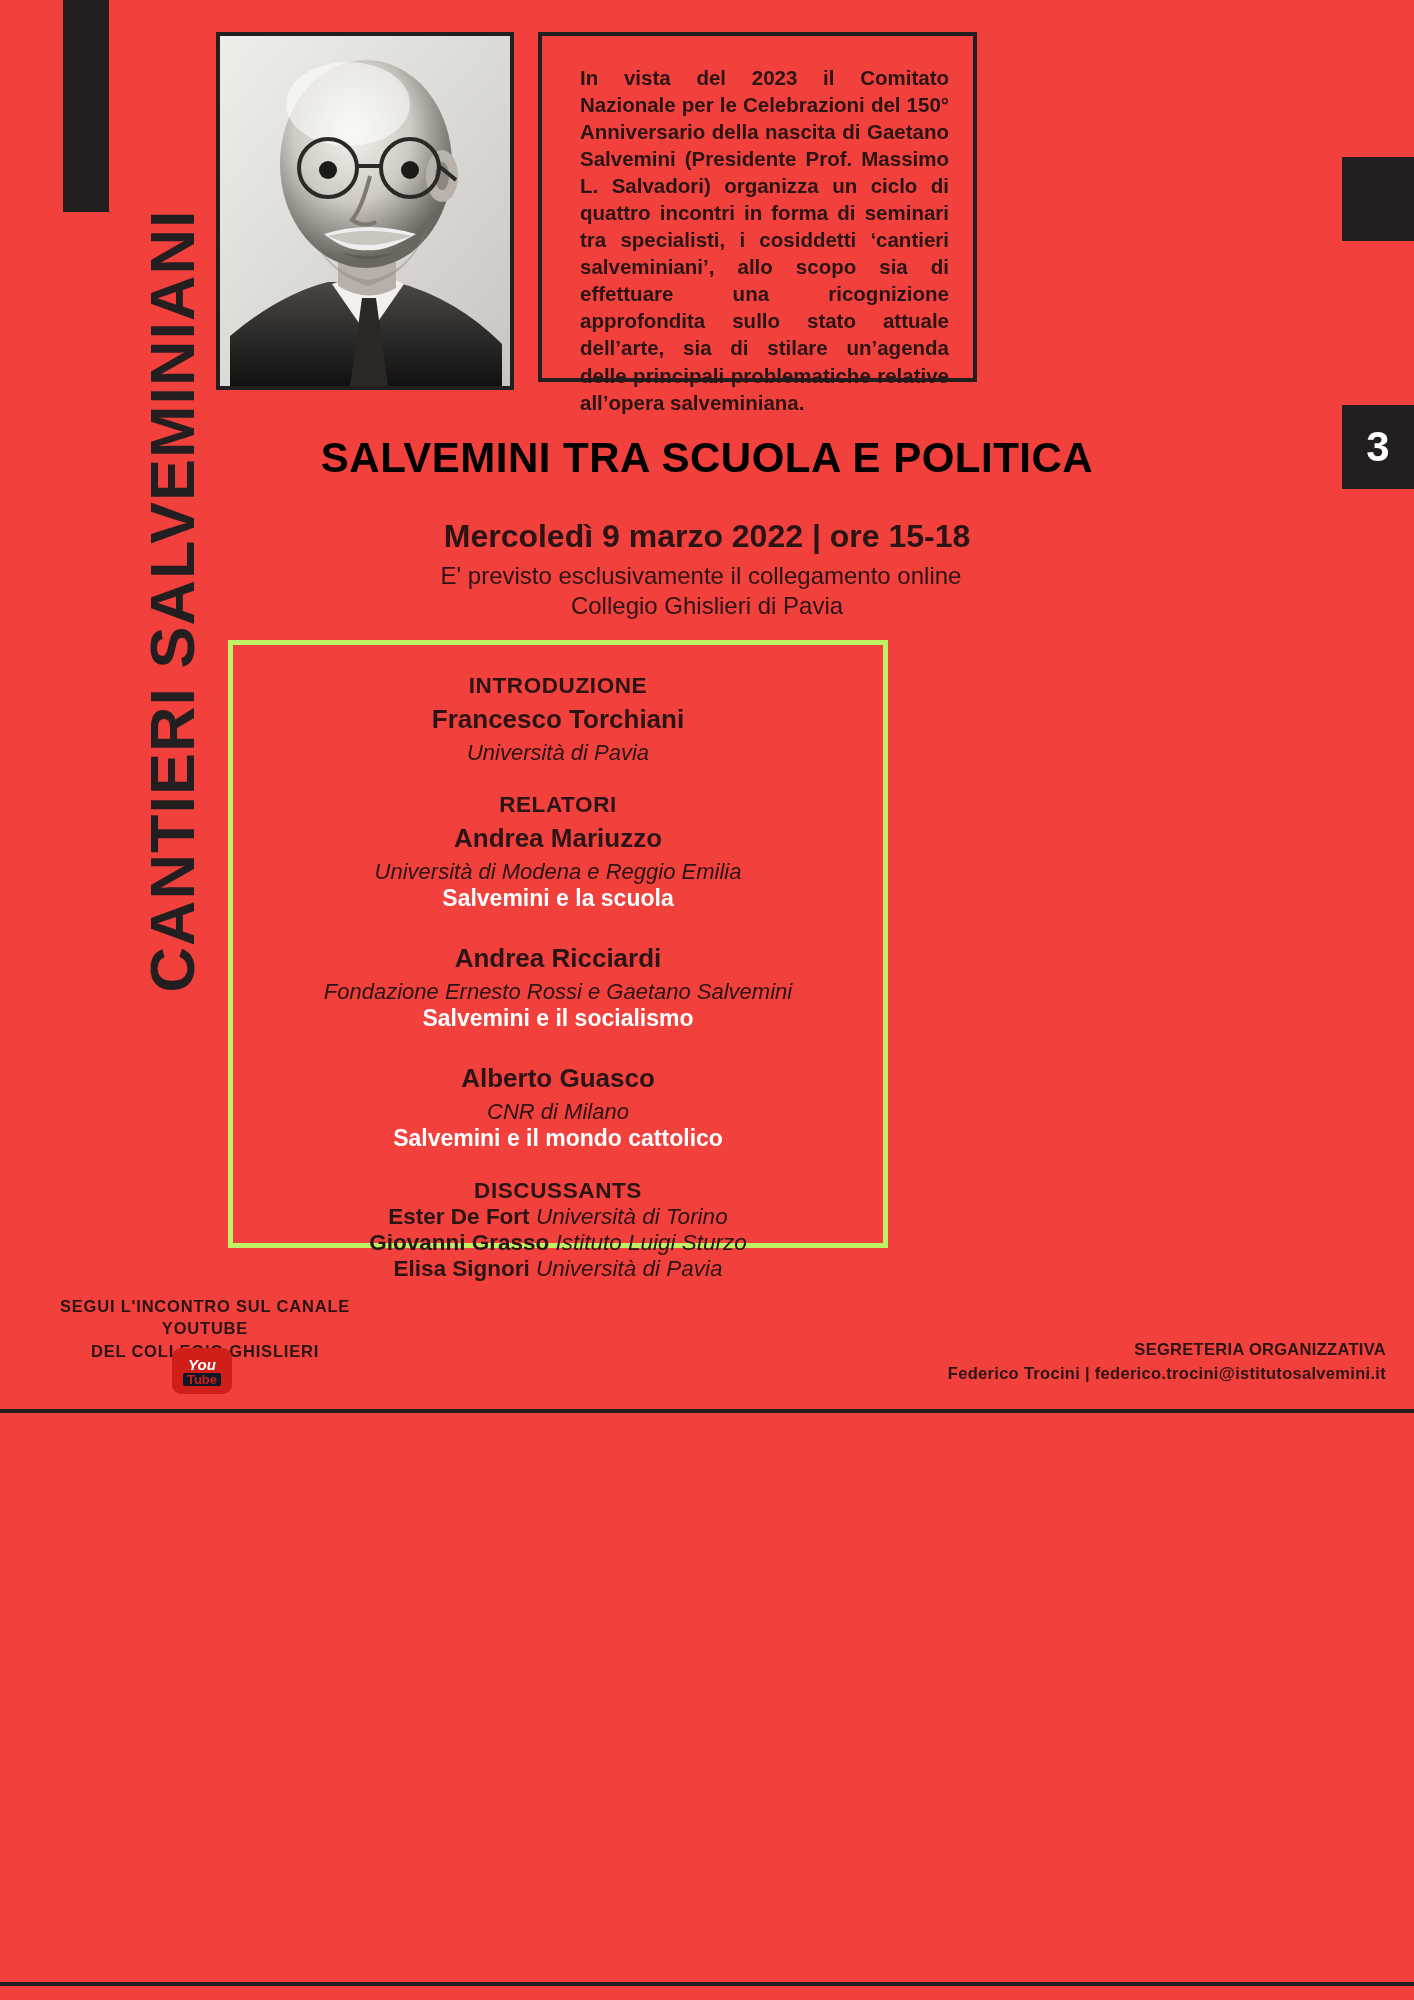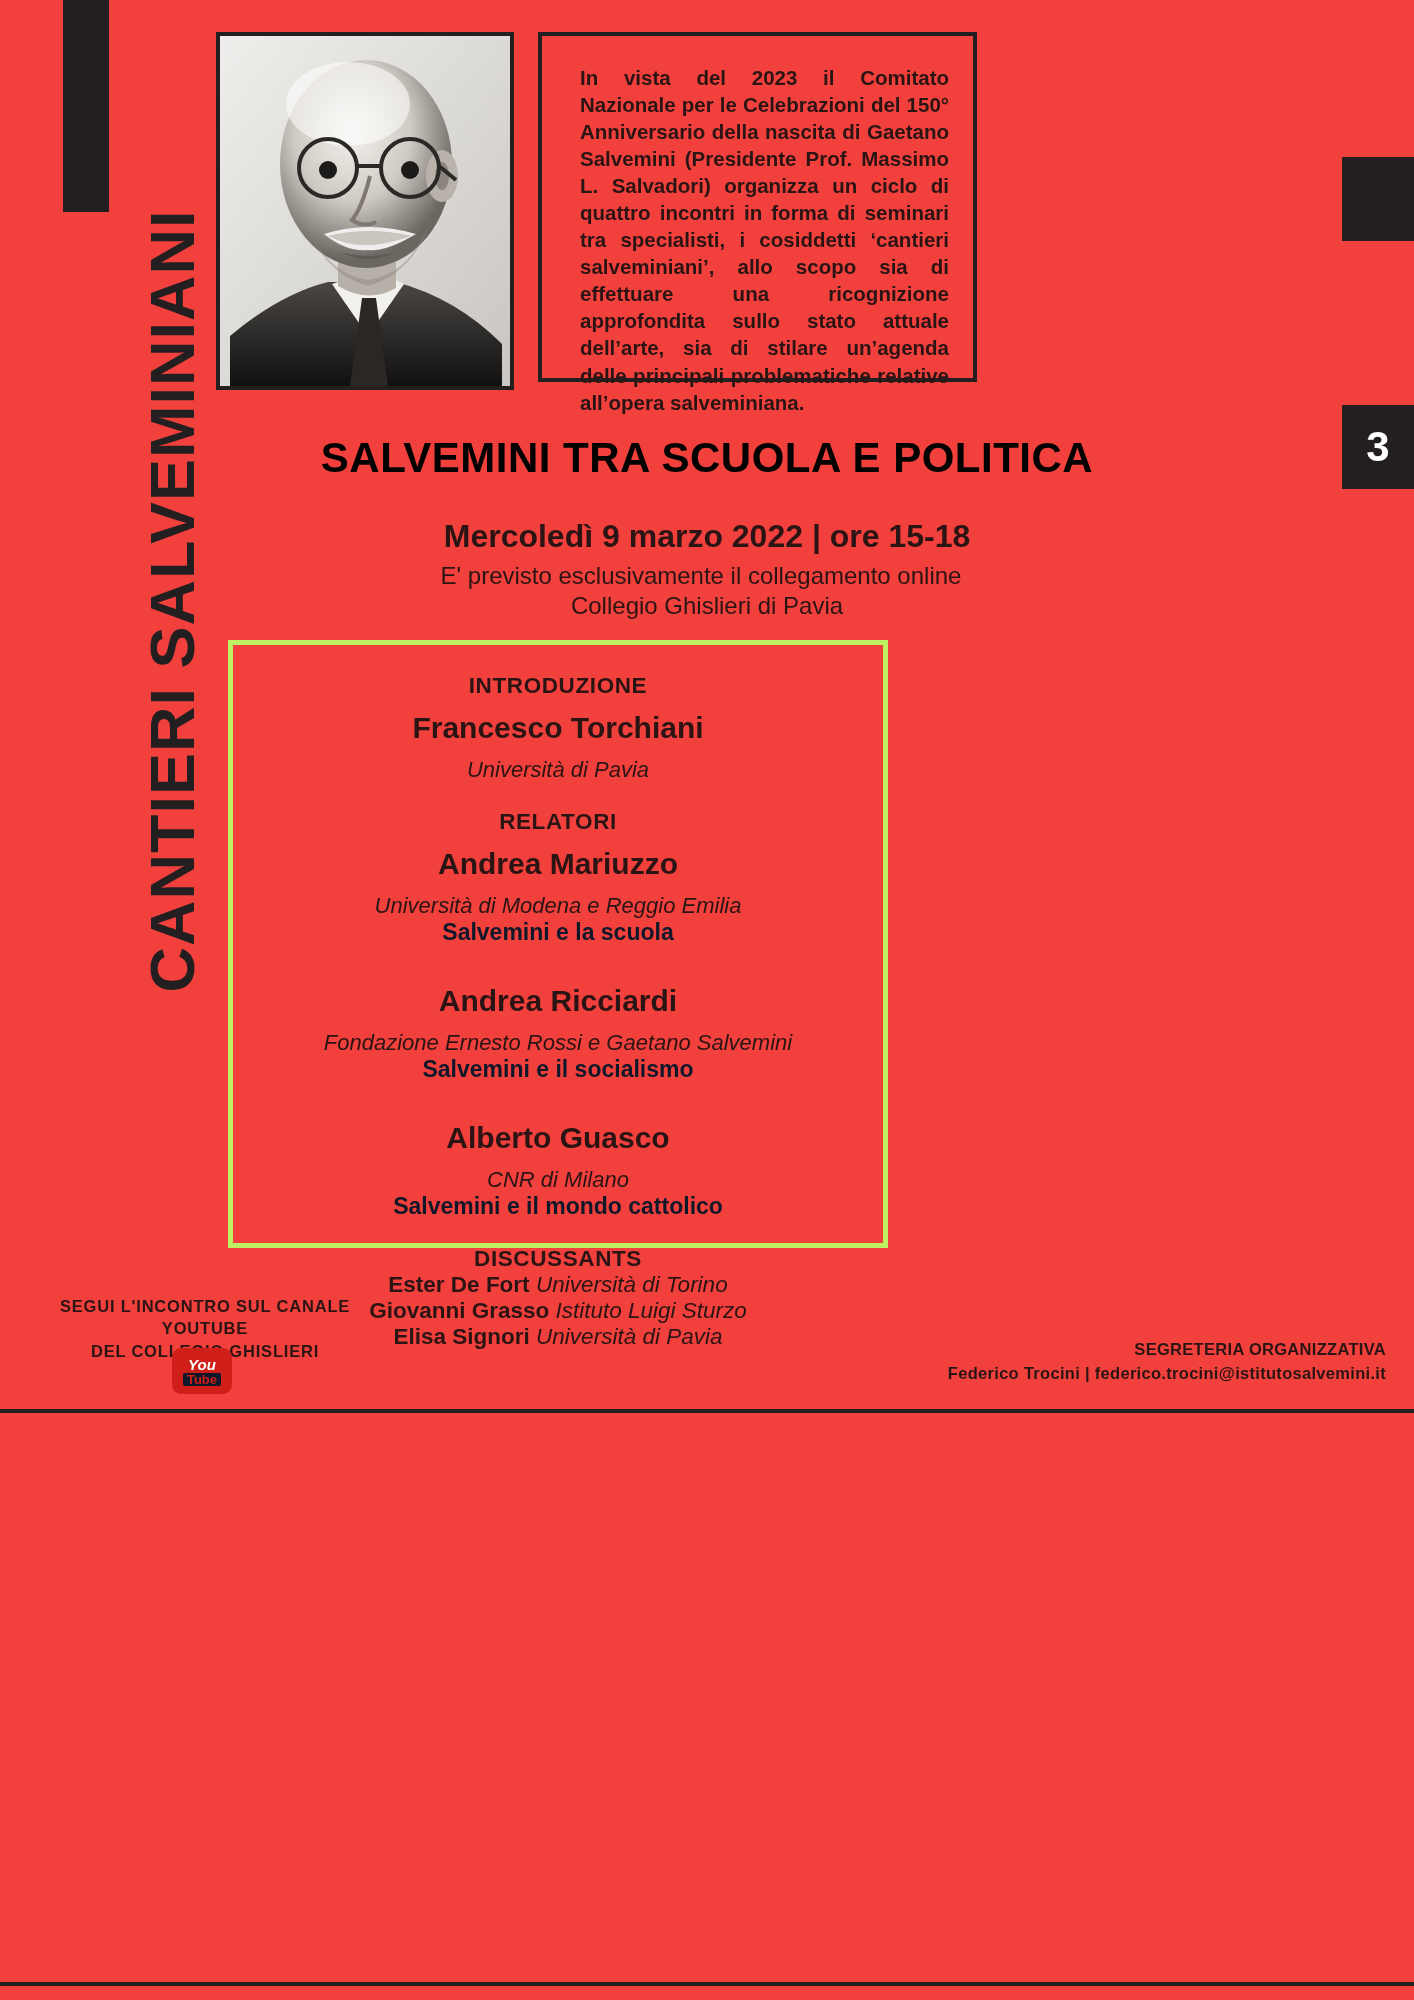--- a/index.html
+++ b/index.html
@@ -98,27 +98,27 @@
     position:absolute;left:228px;top:640px;width:660px;height:608px;
     border:5px solid #bef264;
     box-sizing:border-box;
     text-align:center;
     padding-top:28px;
   }
   .sect-head{
     font-size:22.5px;font-weight:bold;letter-spacing:0.6px;color:#2a1414;margin:0;
   }
   .person{
-    font-size:30px;font-weight:bold;color:#2a1414;margin:12px;
+    font-size:26px;font-weight:bold;color:#2a1414;margin:5px;
   }
   .affil{
     font-size:22px;font-style:italic;color:#2a1414;margin:0;
   }
   .talk{
-    font-size:23px;font-weight:bold;color:#0f172a;margin:0;
+    font-size:23px;font-weight:bold;color:#ffffff;margin:0;
   }
   .gap-lg{height:26px;}
   .disc-line{font-size:22.5px;color:#2a1414;margin:0;}
   .disc-line b{font-weight:bold;}
   .disc-line i{font-style:italic;}
 
   
   .yt-text{
     position:absolute;left:20px;top:1295px;width:370px;
     text-align:center;

